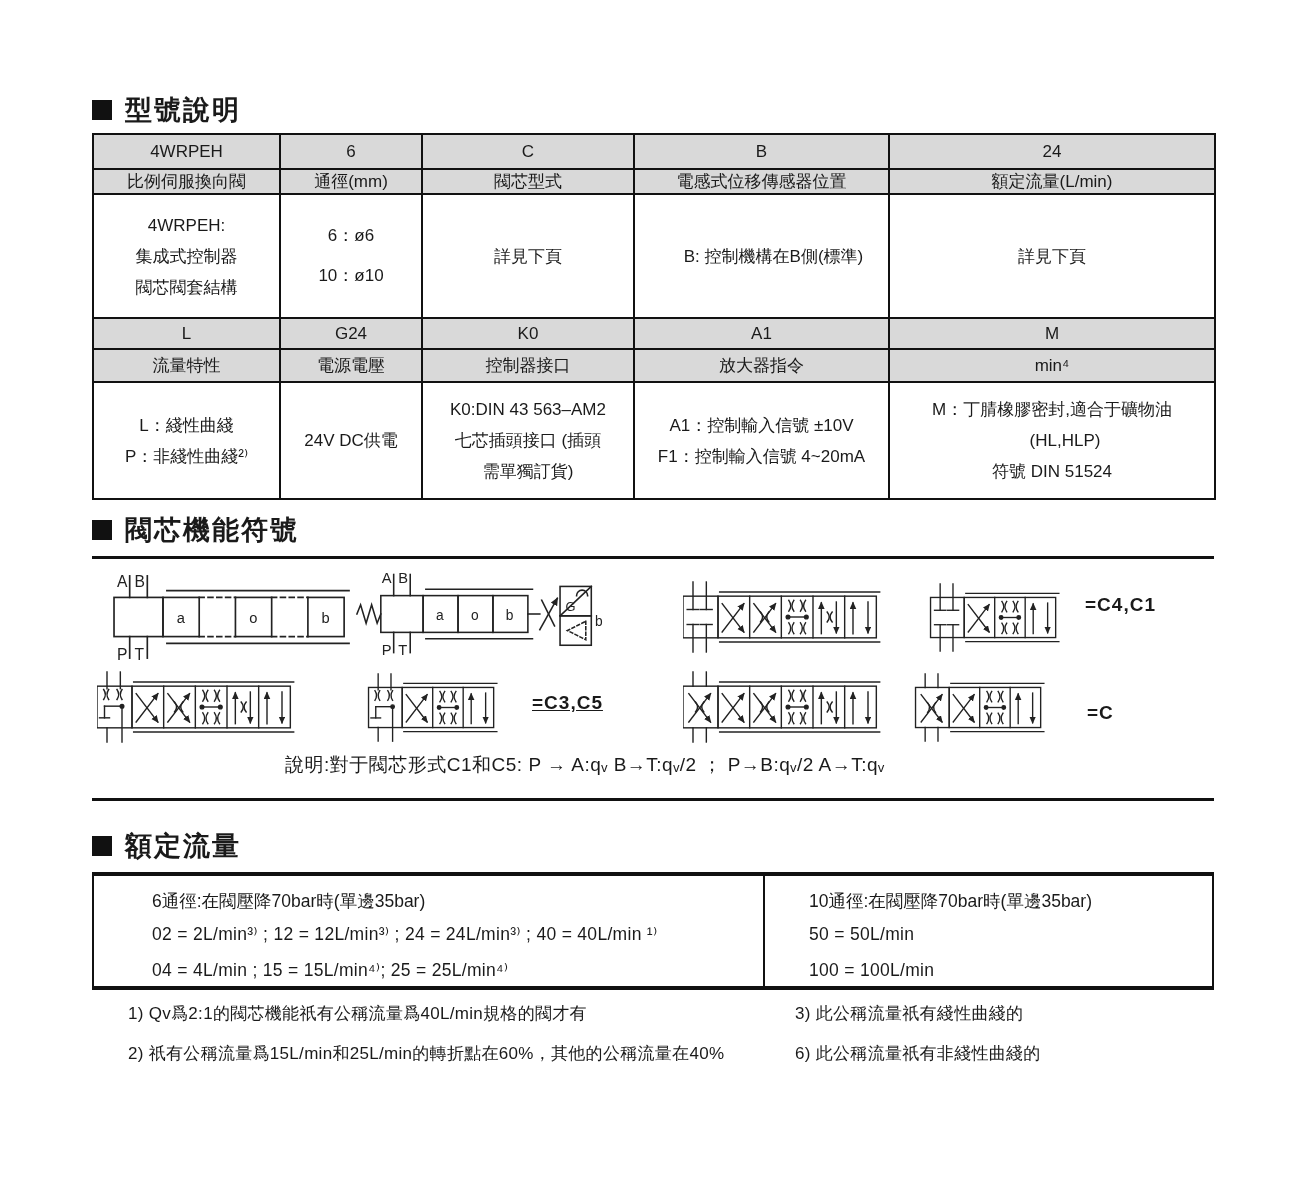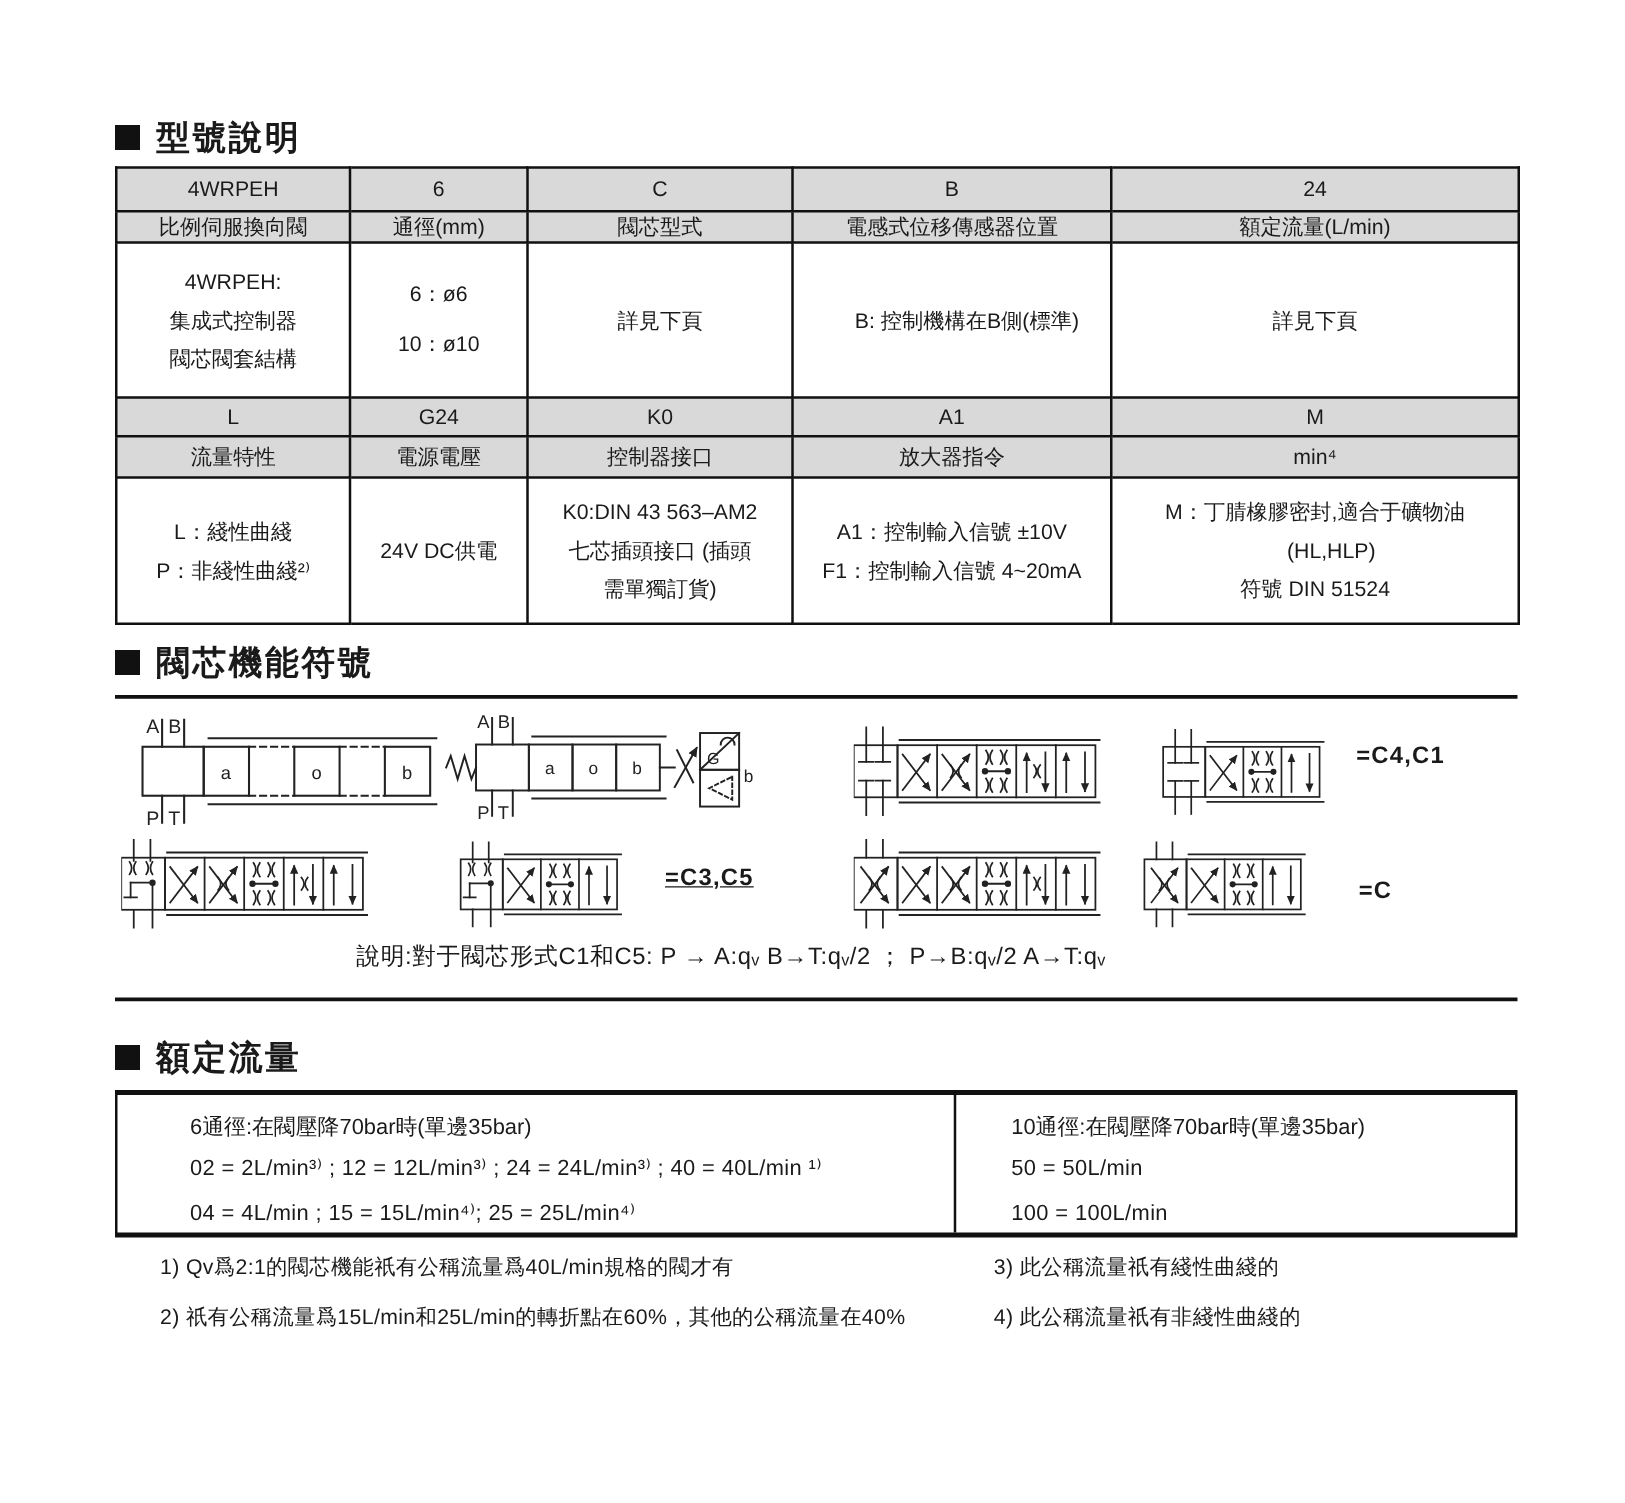--- a/index.html
+++ b/index.html
@@ -381,16 +381,16 @@
       <p class="fl">100 =  100L/min</p>
     </div>
   </div>
 
   <div class="footnotes-left">
     <p class="footnote">1) Qv爲2:1的閥芯機能祇有公稱流量爲40L/min規格的閥才有</p>
     <p class="footnote">2) 祇有公稱流量爲15L/min和25L/min的轉折點在60%，其他的公稱流量在40%</p>
   </div>
   <div class="footnotes-right">
     <p class="footnote">3) 此公稱流量祇有綫性曲綫的</p>
-    <p class="footnote">4) 此公稱流量祇有非綫性曲綫的</p>
+    <p class="footnote">6) 此公稱流量祇有非綫性曲綫的</p>
   </div>
 
 </div>
 
 </body></html>

